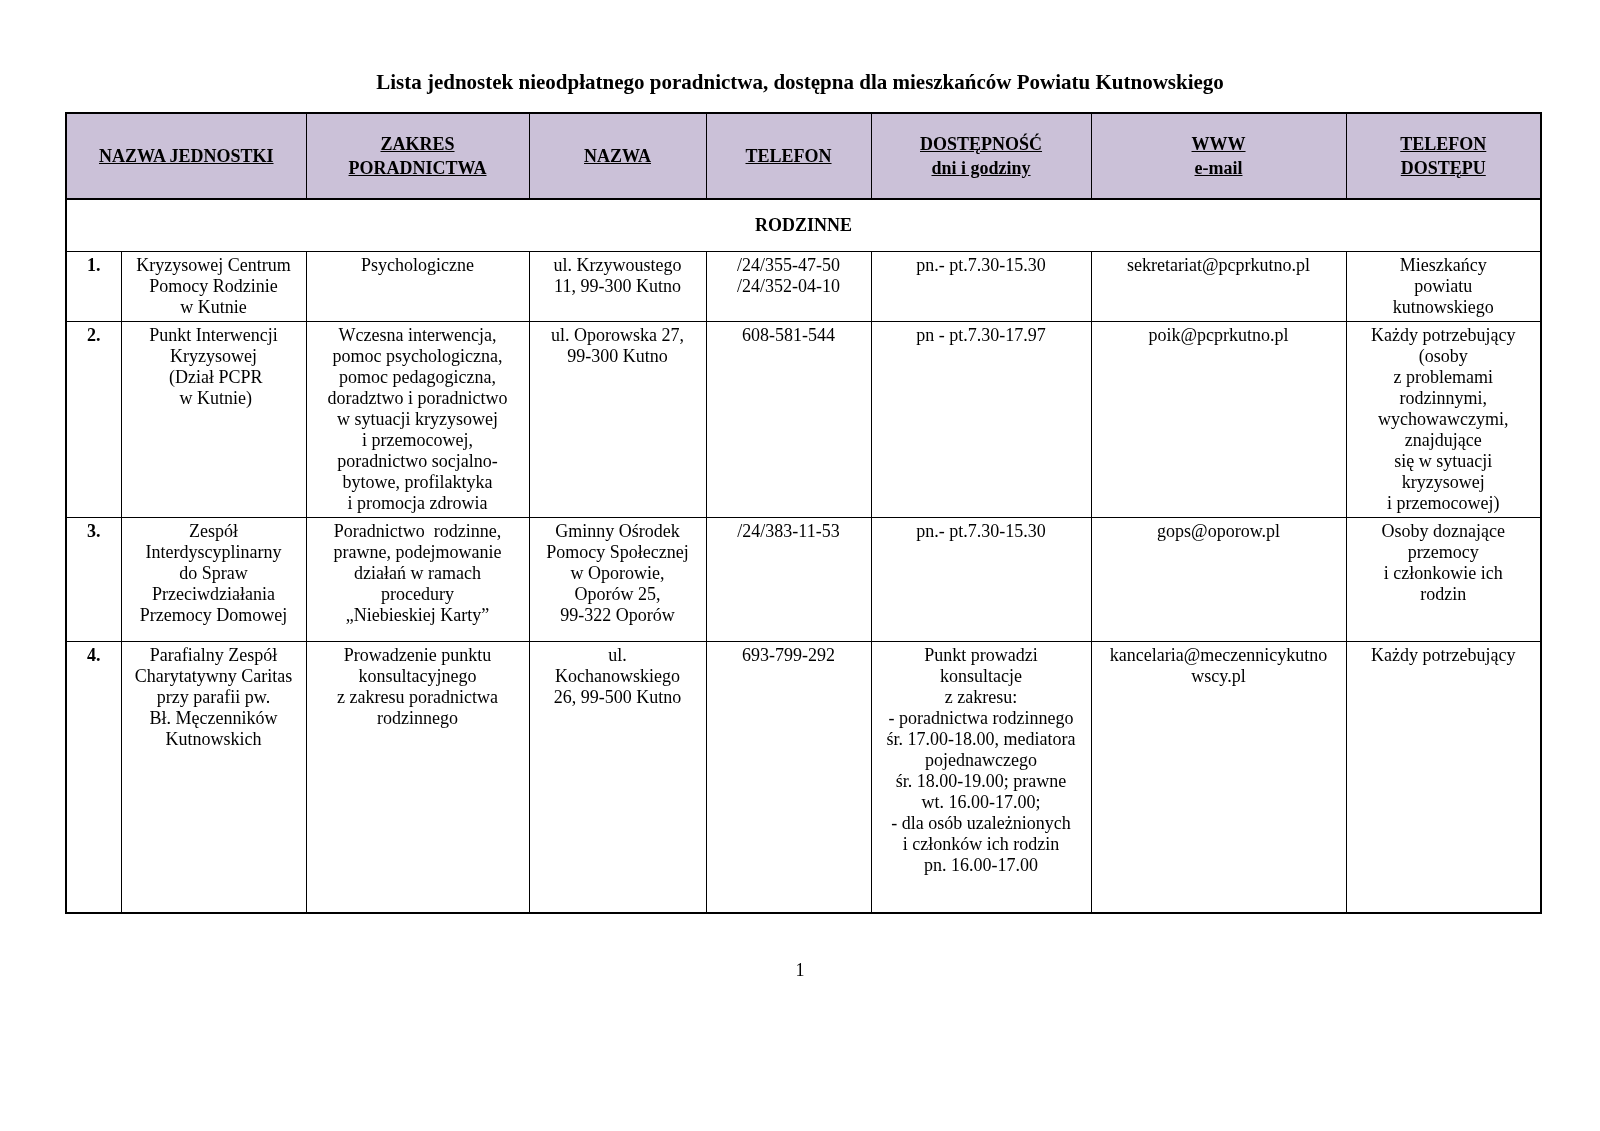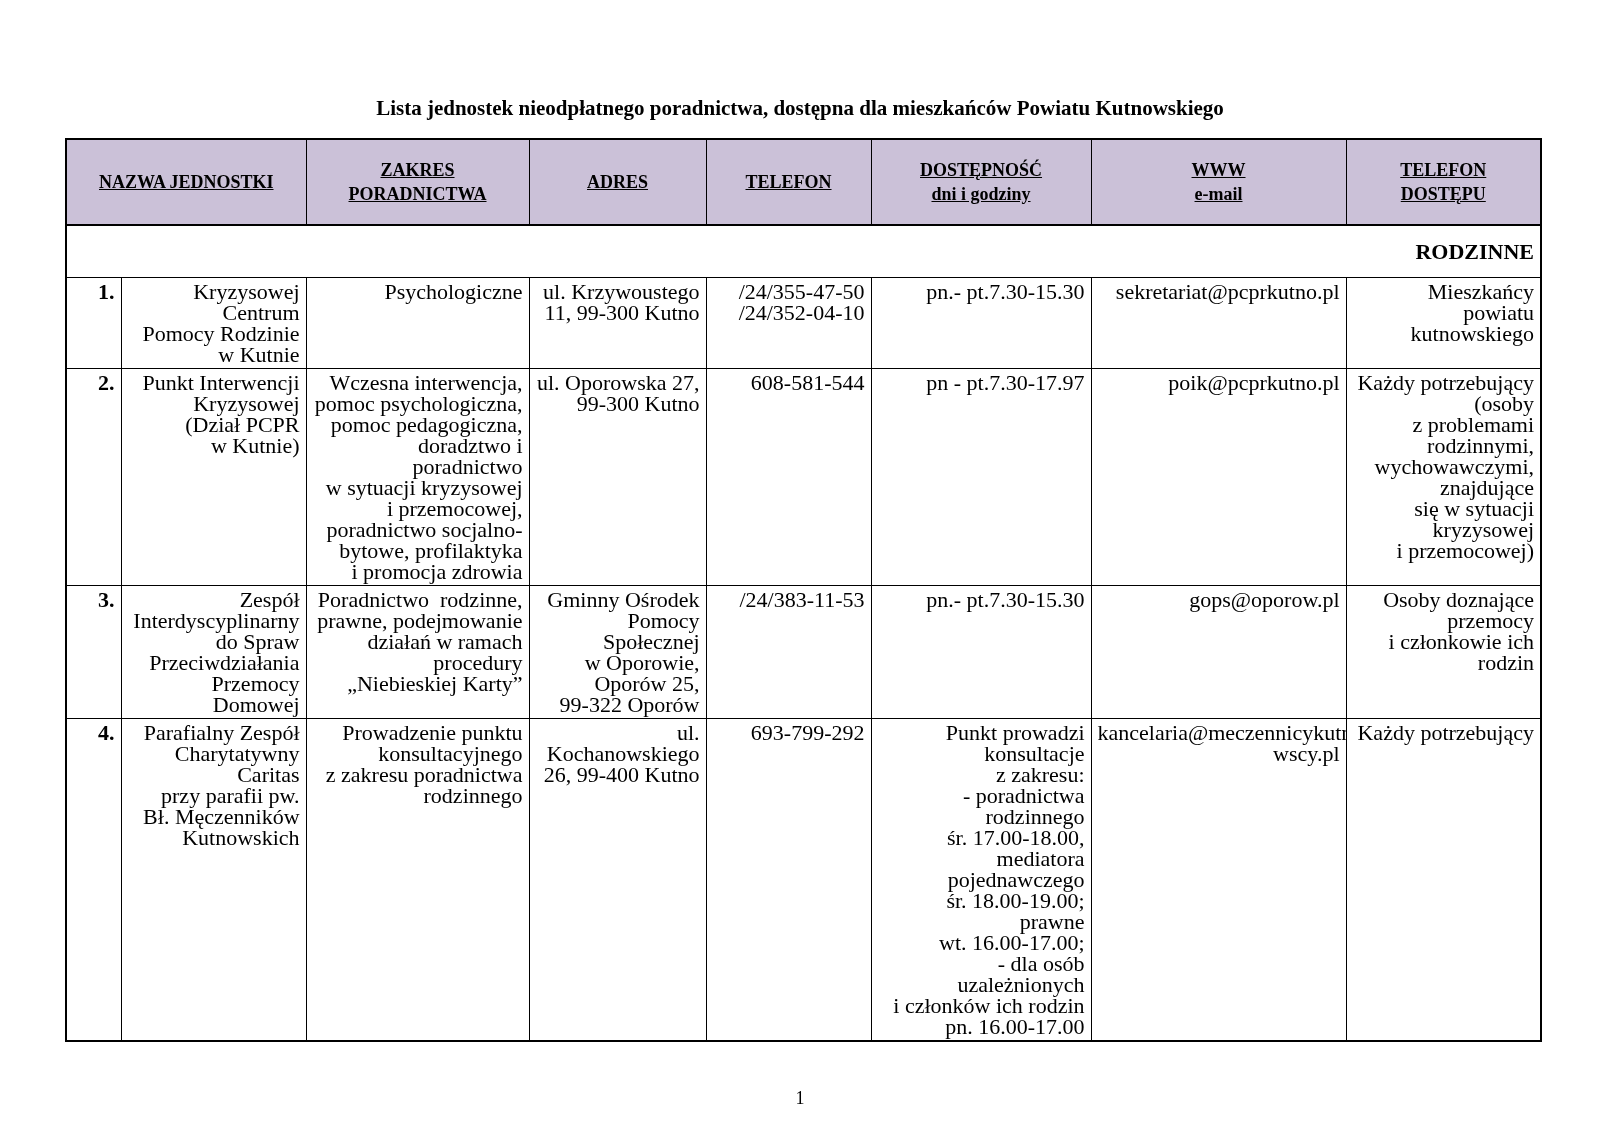--- a/index.html
+++ b/index.html
@@ -5,21 +5,21 @@
   html, body { margin: 0; padding: 0; }
   body {
     width: 1600px;
     height: 1131px;
     background: #ffffff;
     color: #000000;
     font-family: "Liberation Serif", serif;
     position: relative;
   }
   .title-block {
-    padding-top: 95px;
+    padding-top: 69px;
     text-align: center;
     font-weight: bold;
     font-size: 21px;
     line-height: 27px;
   }
   .subtitle { white-space: pre-line; }
 
   table.units {
     border-collapse: collapse;
     table-layout: fixed;
@@ -48,26 +48,26 @@
   tr.header th { border-bottom: 2px solid #000; }
   tr.section { height: 52px; }
   .section-cell {
     font-weight: bold;
     font-size: 20px;
     text-align: center;
     vertical-align: middle !important;
     padding: 4px 0;
   }
   table.units td {
-    font-size: 22px;
+    font-size: 18px;
     line-height: 21px;
     vertical-align: top;
     padding: 3px 6px;
     white-space: pre-line;
-    text-align: right;
+    text-align: center;
   }
   td.num {
     font-weight: bold;
     padding-left: 9px;
   }
   tr.r1 { height: 64px; }
   tr.r2 { height: 192px; }
   tr.r3 { height: 124px; }
   tr.r4 { height: 272px; }
   .pagenum {
@@ -92,21 +92,21 @@
     <col style="width:165px">
       <col style="width:220px">
       <col style="width:255px">
       <col style="width:195px">
   </colgroup>
   <tbody>
     <tr class="header">
       <th colspan="2"><span class="hdr">NAZWA JEDNOSTKI</span></th>
       <th><span class="hdr">ZAKRES
 PORADNICTWA</span></th>
-      <th><span class="hdr">ADRES</span></th>
+      <th><span class="hdr">NAZWA</span></th>
       <th><span class="hdr">TELEFON</span></th>
       <th><span class="hdr">DOSTĘPNOŚĆ
 dni i godziny</span></th>
       <th><span class="hdr">WWW
 e-mail</span></th>
       <th><span class="hdr">TELEFON
 DOSTĘPU</span></th>
     </tr>
     <tr class="section">
       <td colspan="8" class="section-cell">RODZINNE</td>
@@ -188,21 +188,21 @@
 Charytatywny Caritas
 przy parafii pw.
 Bł. Męczenników
 Kutnowskich</td>
       <td>Prowadzenie punktu
 konsultacyjnego
 z zakresu poradnictwa
 rodzinnego</td>
       <td>ul.
 Kochanowskiego
-26, 99-400 Kutno</td>
+26, 99-500 Kutno</td>
       <td>693-799-292</td>
       <td>Punkt prowadzi
 konsultacje
 z zakresu:
 - poradnictwa rodzinnego
 śr. 17.00-18.00, mediatora
 pojednawczego
 śr. 18.00-19.00; prawne
 wt. 16.00-17.00;
 - dla osób uzależnionych

